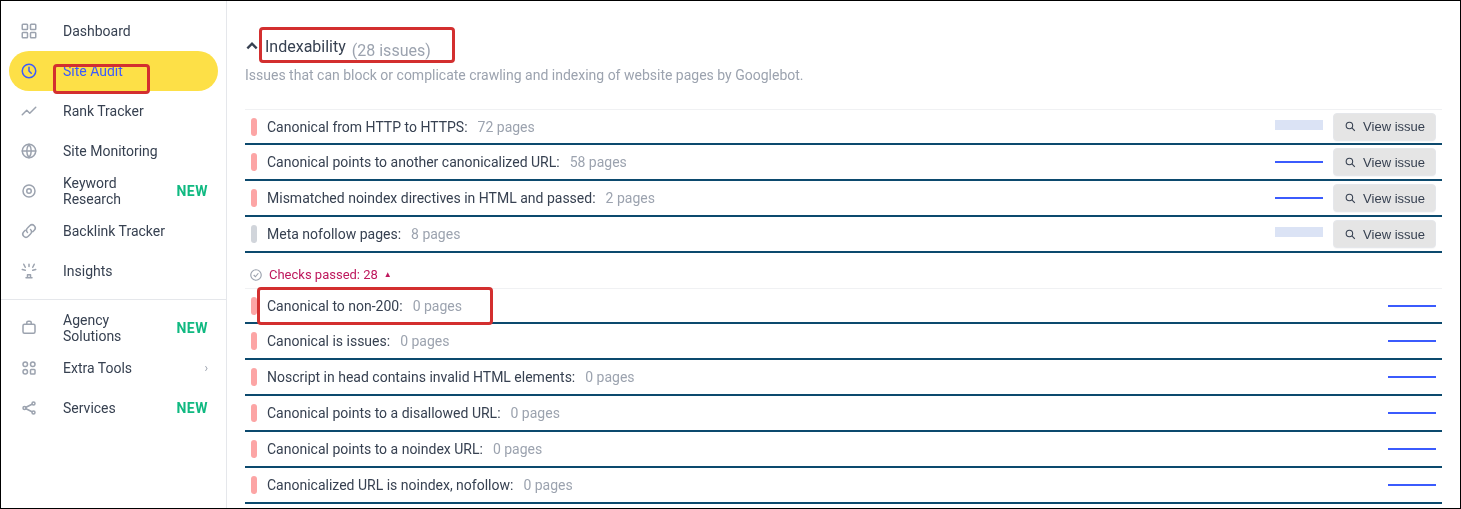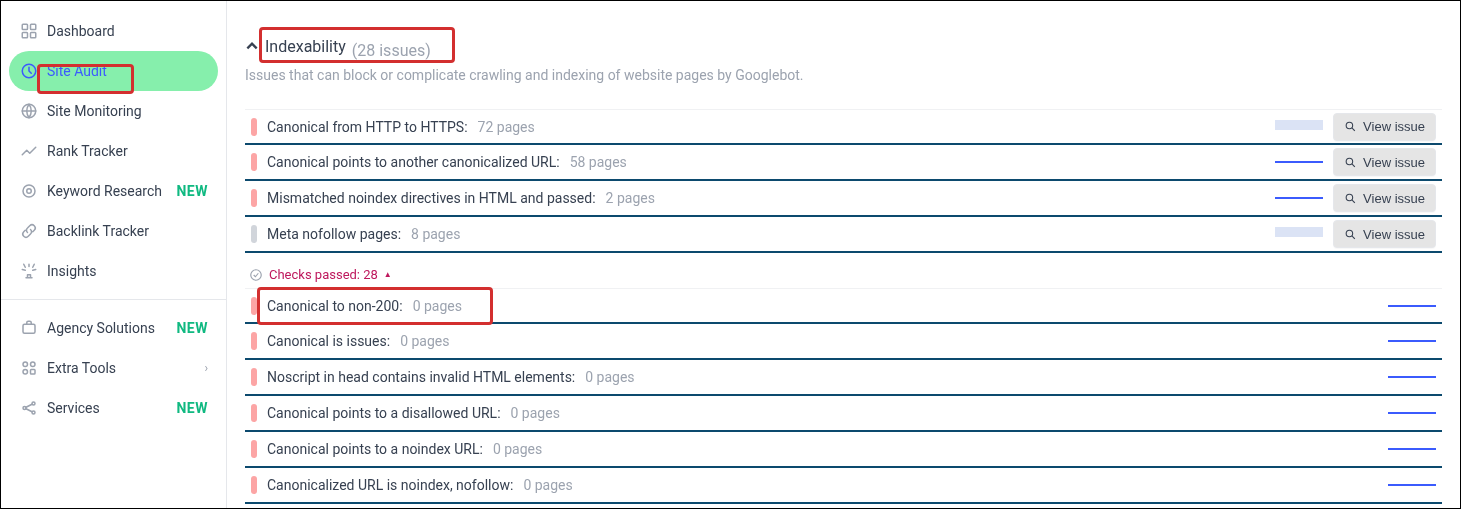--- a/index.html
+++ b/index.html
@@ -19,28 +19,28 @@
     background: #ffffff;
     border-right: 1px solid #e5e7eb;
     padding: 10px 0;
     flex-shrink: 0;
   }
   .nav-item {
     display: flex;
     align-items: center;
     height: 40px;
     padding: 0 18px;
-    gap: 8px;
+    gap: 24px;
     font-size: 14px;
     color: #374151;
     cursor: pointer;
     position: relative;
   }
   .nav-item.active {
-    background: #86efac;
+    background: #fde047;
     color: #3b5bfd;
     border-radius: 20px;
     margin: 0 8px;
     padding: 0 10px;
   }
   .nav-item .nav-icon {
     width: 20px;
     height: 20px;
     flex-shrink: 0;
     display: flex;
@@ -189,33 +189,33 @@
     <svg width="18" height="18" viewBox="0 0 24 24" fill="none" stroke="currentColor" stroke-width="2" stroke-linecap="round" stroke-linejoin="round">
               <use href="#ic-audit"></use>
             </svg>
   </span>
       <span class="nav-label" style="position:relative">Site Audit<div class="highlight-box hl1"></div></span>
 
     </div>
         <div class="nav-item">
       <span class="nav-icon">
     <svg width="18" height="18" viewBox="0 0 24 24" fill="none" stroke="currentColor" stroke-width="2" stroke-linecap="round" stroke-linejoin="round">
+              <use href="#ic-rank"></use>
+            </svg>
+  </span>
+      <span class="nav-label" style="position:relative">Rank Tracker</span>
+
+    </div>
+        <div class="nav-item">
+      <span class="nav-icon">
+    <svg width="18" height="18" viewBox="0 0 24 24" fill="none" stroke="currentColor" stroke-width="2" stroke-linecap="round" stroke-linejoin="round">
               <use href="#ic-monitoring"></use>
             </svg>
   </span>
       <span class="nav-label" style="position:relative">Site Monitoring</span>
-
-    </div>
-        <div class="nav-item">
-      <span class="nav-icon">
-    <svg width="18" height="18" viewBox="0 0 24 24" fill="none" stroke="currentColor" stroke-width="2" stroke-linecap="round" stroke-linejoin="round">
-              <use href="#ic-rank"></use>
-            </svg>
-  </span>
-      <span class="nav-label" style="position:relative">Rank Tracker</span>
 
     </div>
         <div class="nav-item">
       <span class="nav-icon">
     <svg width="18" height="18" viewBox="0 0 24 24" fill="none" stroke="currentColor" stroke-width="2" stroke-linecap="round" stroke-linejoin="round">
               <use href="#ic-keyword"></use>
             </svg>
   </span>
       <span class="nav-label" style="position:relative">Keyword Research</span>
       <span class="badge-new">NEW</span>

